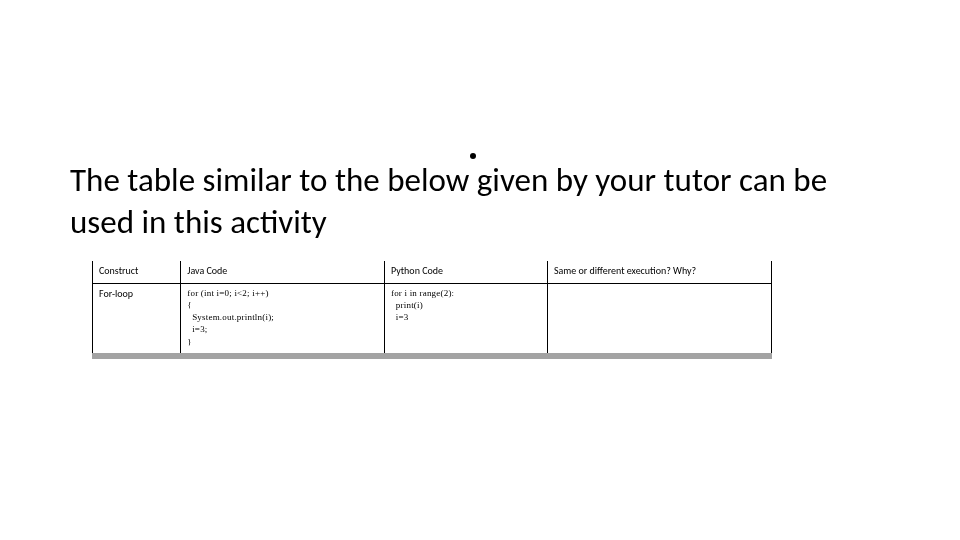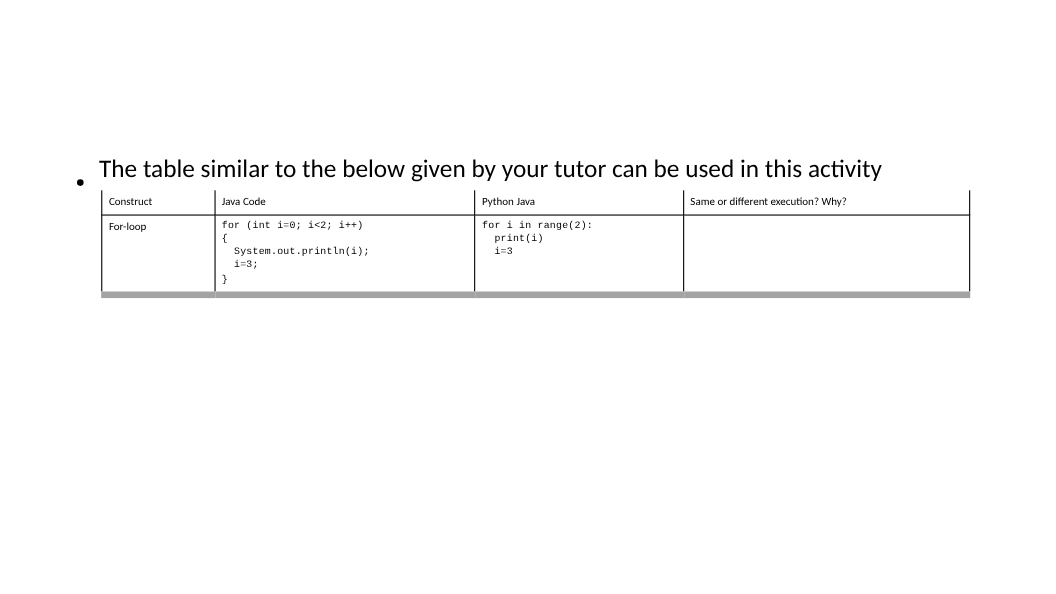--- a/index.html
+++ b/index.html
@@ -11,38 +11,39 @@
       color: #000;
       position: relative;
     }
     .content {
       padding-top: 140px;
       padding-left: 70px;
       padding-right: 70px;
     }
     .bullet-row {
       display: flex;
-      align-items: flex-end;
-      font-size: 23px;
+      align-items: center;
+      font-size: 33px;
       line-height: 1.28;
+      flex-direction: column;
     }
     .bullet-dot {
       width: 6px;
       height: 6px;
       background: #000;
       border-radius: 50%;
       margin-top: 13px;
       margin-right: 14px;
       flex: 0 0 auto;
     }
     .bullet-text { flex: 1 1 auto; }
     .tbl-wrap {
-      margin-top: 4px;
+      margin-top: 18px;
       margin-left: 22px;
-      width: 790px;
+      width: 680px;
     }
     table.codetbl {
       width: 100%;
       border-collapse: collapse;
       font-size: 10px;
       line-height: 1.35;
       color: #000;
     }
     table.codetbl th,
     table.codetbl td {
@@ -57,21 +58,21 @@
       border-bottom: 1px solid #000;
     }
     table.codetbl tr.datarow td {
       border-bottom: 6px solid #a3a3a3;
     }
     .col-construct { width: 13%; }
     .col-java { width: 30%; }
     .col-python { width: 24%; }
     .col-same { width: 33%; }
     pre.code {
-      font-family: Liberation Mono, monospace;
+      font-family: Liberation Serif, serif;
       font-size: 9px;
       white-space: pre;
       line-height: 1.35;
       letter-spacing: 0.2px;
     }
   </style>
 </head>
 <body>
 
 <div class="content">
@@ -85,21 +86,21 @@
       <colgroup>
         <col class="col-construct">
         <col class="col-java">
         <col class="col-python">
         <col class="col-same">
       </colgroup>
       <tbody>
           <tr class="hdr">
         <th>Construct</th>
         <th>Java Code</th>
-        <th>Python Java</th>
+        <th>Python Code</th>
         <th>Same or different execution? Why?</th>
       </tr>
       <tr class="datarow">
         <td>For-loop</td>
         <td>
           <pre class="code">for (int i=0; i&lt;2; i++)
 {
   System.out.println(i);
   i=3;
 }</pre>

